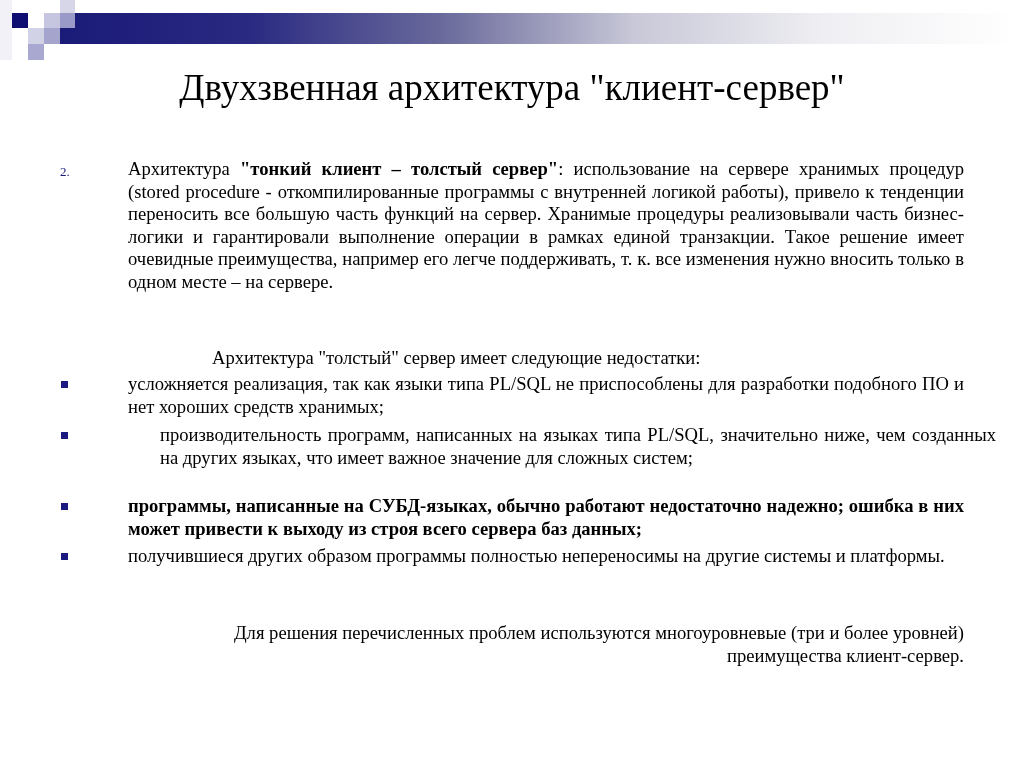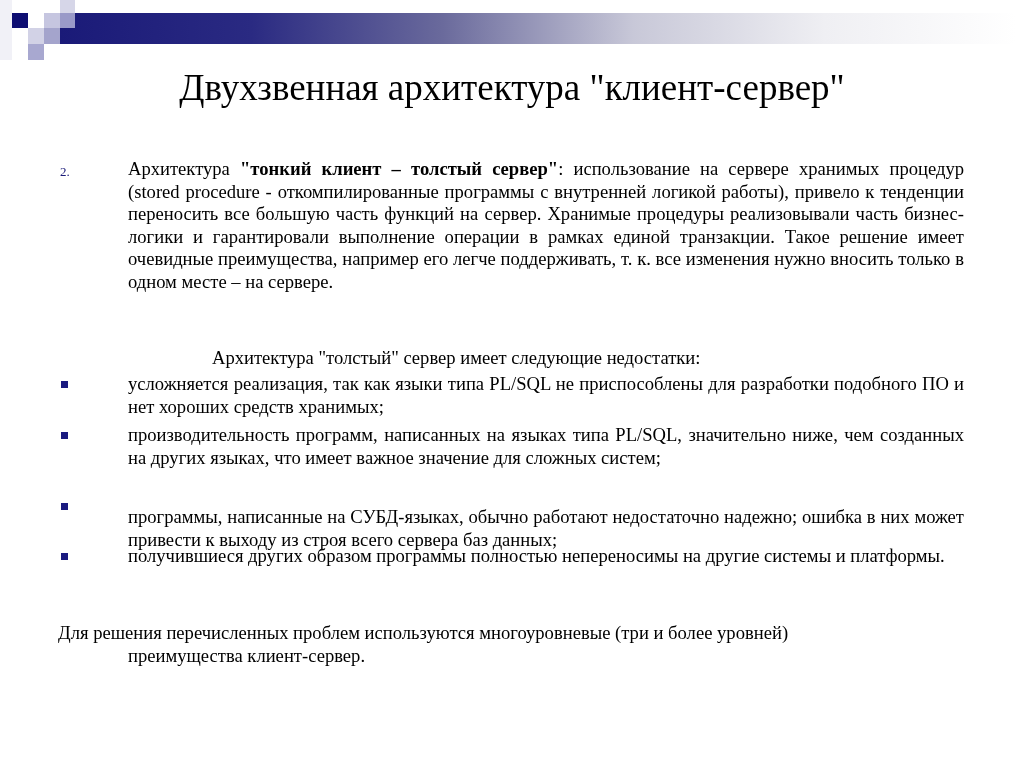--- a/index.html
+++ b/index.html
@@ -69,20 +69,21 @@
       font-size: 18.6px;
       line-height: 22.6px;
       white-space: nowrap;
     }
     .final {
       position: absolute;
       left: 58px;
       width: 906px;
       font-size: 18.6px;
       line-height: 22.6px;
+      text-align: right;
     }
     .final .indent { display: block; padding-left: 70px; }
     b { font-weight: bold; }
   </style>
 </head>
 <body>
 
 <div class="deco">
   <div class="sq" style="left:0;top:0;width:12px;height:60px;background:#f1f1f7;"></div>
   <div class="sq" style="left:60px;top:0;width:15px;height:13px;background:#d6d6e8;"></div>
@@ -104,24 +105,24 @@
   <div class="para" style="top:158px;">
     <span>Архитектура </span><b>"тонкий клиент – толстый сервер"</b><span>: использование на сервере хранимых процедур (stored procedure - откомпилированные программы с внутренней логикой работы), привело к тенденции переносить все большую часть функций на сервер. Хранимые процедуры реализовывали часть бизнес-логики и гарантировали выполнение операции в рамках единой транзакции. Такое решение имеет очевидные преимущества, например его легче поддерживать, т. к. все изменения нужно вносить только в одном месте – на сервере.</span>
   </div>
 
   <div class="centered-line" style="top:347px;">Архитектура "толстый" сервер имеет следующие недостатки:</div>
 
   <div class="bullet" style="top:381px;"></div>
   <div class="para" style="top:373px;">усложняется реализация, так как языки типа PL/SQL не приспособлены для разработки подобного ПО и нет хороших средств хранимых;</div>
 
   <div class="bullet" style="top:432px;"></div>
-  <div class="para" style="top:424px;">производительность программ, написанных на языках типа PL/SQL, значительно ниже, чем созданных на других языках, что имеет важное значение для сложных систем;</div>
+  <div class="para" style="top:424px;margin-left:32px;">производительность программ, написанных на языках типа PL/SQL, значительно ниже, чем созданных на других языках, что имеет важное значение для сложных систем;</div>
 
   <div class="bullet" style="top:503px;"></div>
-  <div class="para" style="top:506px;">программы, написанные на СУБД-языках, обычно работают недостаточно надежно; ошибка в них может привести к выходу из строя всего сервера баз данных;</div>
+  <div class="para" style="top:495px;font-weight:bold;">программы, написанные на СУБД-языках, обычно работают недостаточно надежно; ошибка в них может привести к выходу из строя всего сервера баз данных;</div>
 
   <div class="bullet" style="top:553px;"></div>
   <div class="para" style="top:545px;">получившиеся других образом программы полностью непереносимы на другие системы и платформы.</div>
 
   <div class="final" style="top:622px;">
     <span>Для решения перечисленных проблем используются многоуровневые (три и более уровней)</span>
     <span class="indent">преимущества клиент-сервер.</span>
   </div>
 </div>
 

